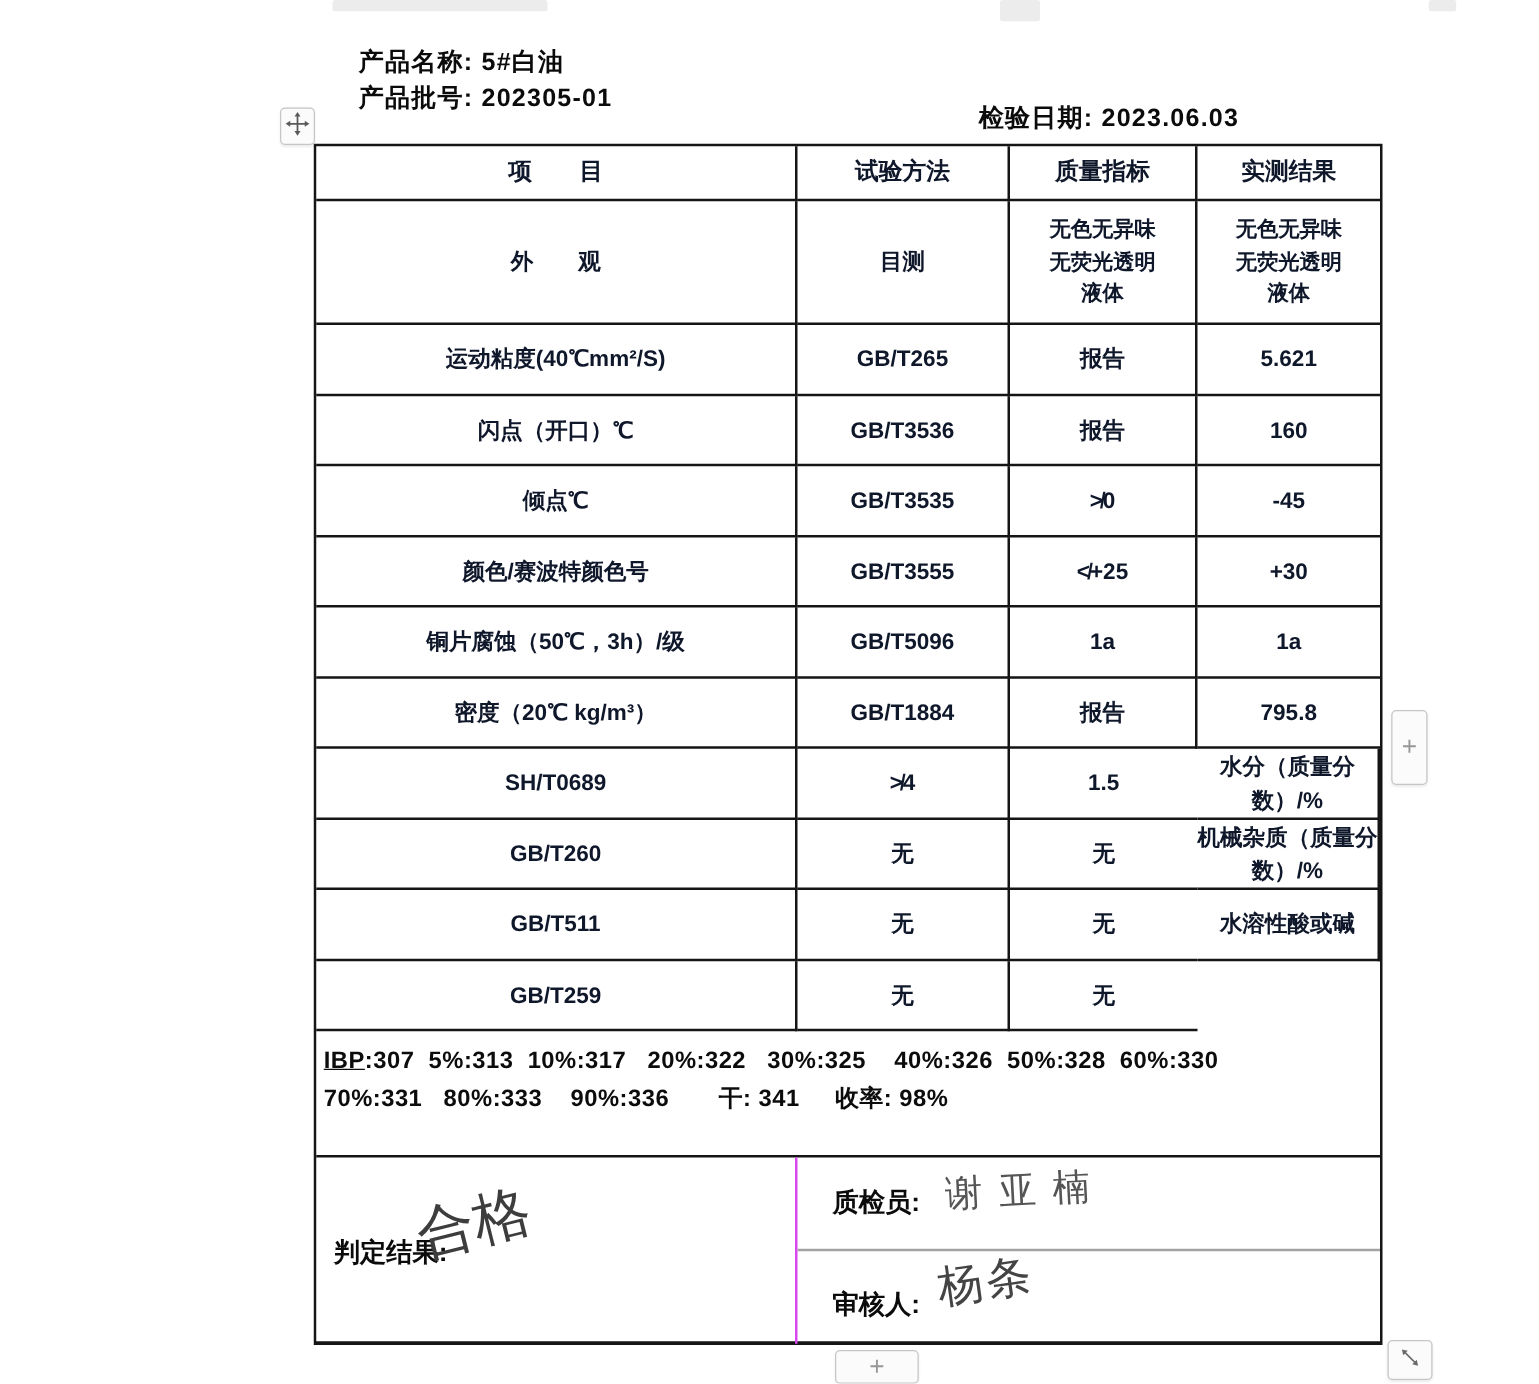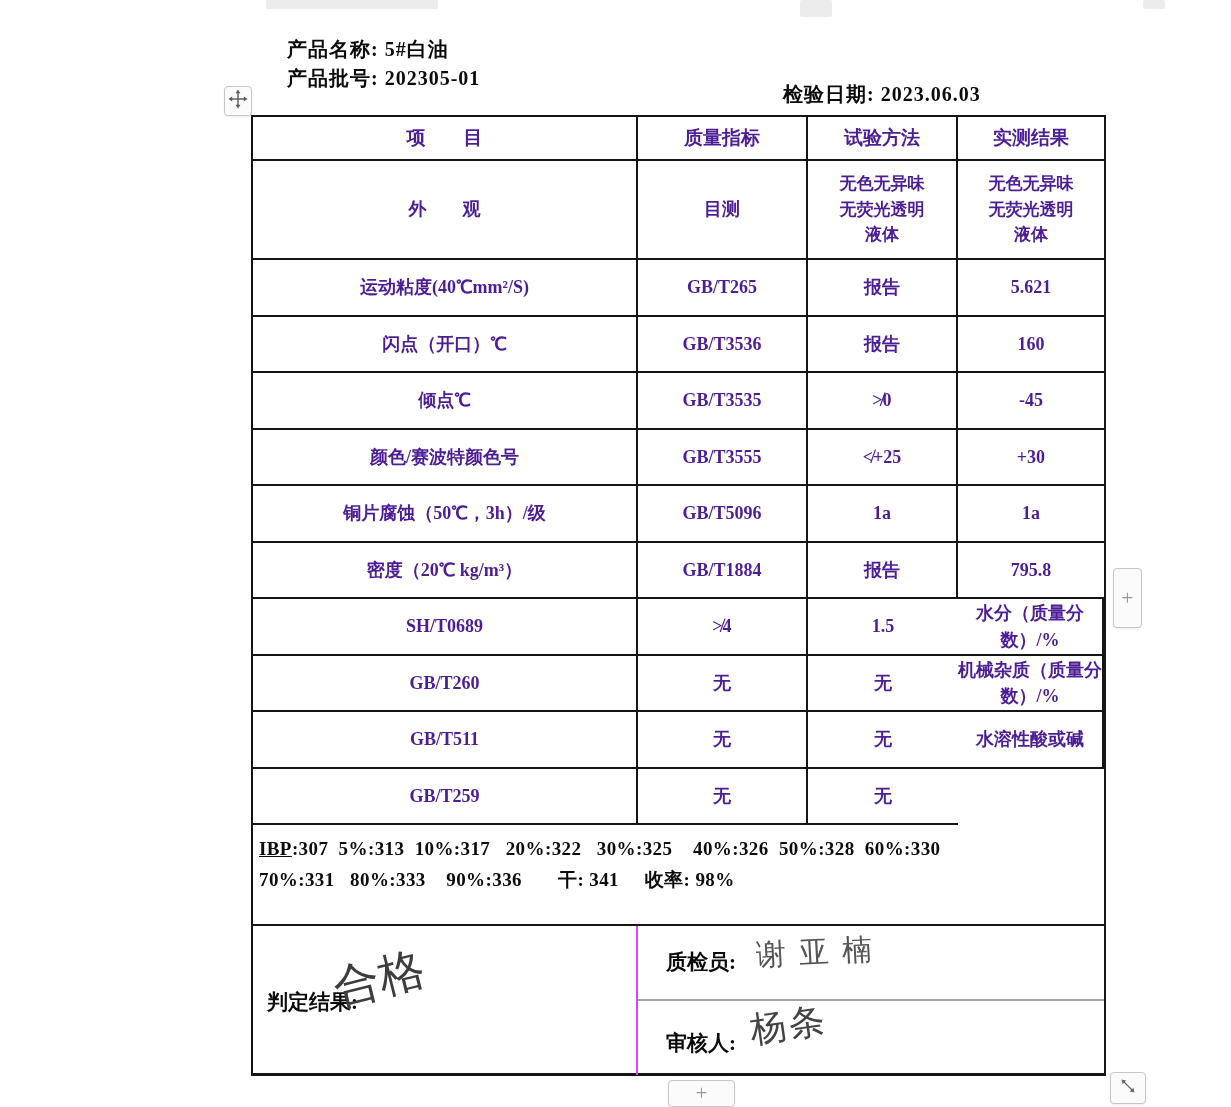--- a/index.html
+++ b/index.html
@@ -1,35 +1,35 @@
 <!DOCTYPE html>
 <html><head>
 <meta charset="utf-8">
 <style>
   html,body{margin:0;padding:0;background:#fff;}
   #page{
     position:relative;width:1231px;height:1107px;background:#ffffff;overflow:hidden;
-    font-family:Liberation Serif, serif;color:#111;
+    font-family:Liberation Sans, sans-serif;color:#111;
   }
   .artifact{position:absolute;background:#ececec;border-radius:2px;}
   
   .hdr{position:absolute;font-weight:700;font-size:20px;color:#0b0b0b;letter-spacing:1px;white-space:pre;}
   
   #tbl{
     position:absolute;left:251px;top:115px;width:855px;height:961px;
     border:2px solid #151515;border-bottom-width:3px;background:#fff;
     display:grid;box-sizing:border-box;
     grid-template-columns:385px 170px 150px 146px;
     grid-template-rows:44px 99px 57px 56px 57px 56px 57px 56px 57px 56px 57px 56px 101px 75px 74px;
   }
   .cell{
     border-right:2px solid #151515;border-bottom:2px solid #151515;
     display:flex;align-items:center;justify-content:center;text-align:center;
     font-weight:700;font-size:18px;line-height:1.45;white-space:pre-line;
-    box-sizing:border-box;color:#4c1d95;
+    box-sizing:border-box;color:#0f172a;
   }
   .cell.hdrcell{font-size:19px;}
   .cell.small{font-size:17px;line-height:1.5;}
   .cell.last{border-right:none;}
   .dist{
     grid-column:1 / -1;grid-row:13;border-right:none;border-bottom:2px solid #151515;
     display:block;text-align:left;padding:8px 6px 16px 6px;font-weight:700;font-size:19px;
     line-height:1.65;white-space:pre;box-sizing:border-box;color:#0c0c0c;letter-spacing:0.4px;
   }
   .dist .u{text-decoration:underline;}
@@ -79,22 +79,22 @@
           <path d="M0.5 10 L4.2 7.6 L4.2 12.4 Z" stroke="none"></path>
           <path d="M19.5 10 L15.8 7.6 L15.8 12.4 Z" stroke="none"></path>
         </g>
       </svg>
     </span>
   </div>
 
   <div id="tbl">
 
     <div class="cell hdrcell">项　　目</div>
+    <div class="cell hdrcell">试验方法</div>
     <div class="cell hdrcell">质量指标</div>
-    <div class="cell hdrcell">试验方法</div>
     <div class="cell hdrcell last">实测结果</div>
 
     <div class="cell">外　　观</div>
     <div class="cell">目测</div>
     <div class="cell small">无色无异味
 无荧光透明
 液体</div>
     <div class="cell small last">无色无异味
 无荧光透明
 液体</div>

